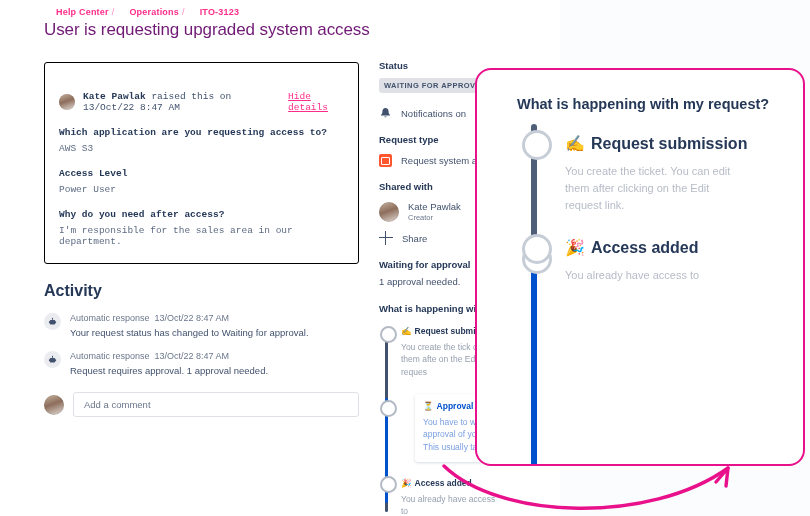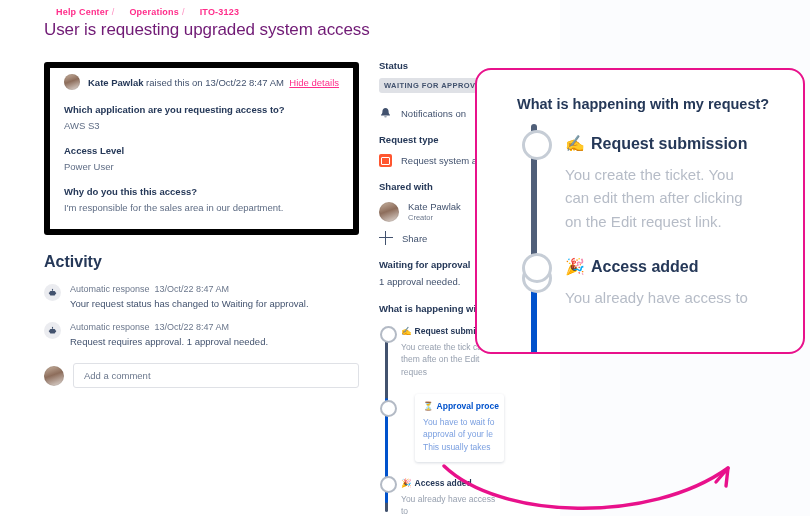--- a/index.html
+++ b/index.html
@@ -14,21 +14,21 @@
   .bg-panel{position:absolute;left:560px;top:0;width:250px;height:516px;background:#fbfcfe;}
 
   
   .breadcrumb{position:absolute;left:44px;top:7px;font-size:9px;font-weight:bold;letter-spacing:.2px;}
   .breadcrumb a{color:#ff2d8a;text-decoration:none;padding-left:12px;}
   .breadcrumb .sep{color:#ff8ec0;margin:0 3px;font-weight:normal;}
   .page-title{position:absolute;left:44px;top:20px;font-size:17px;font-weight:normal;color:#701a75;letter-spacing:-.1px;}
 
   
   .left-col{position:absolute;left:44px;top:62px;width:315px;}
-  .req-card{border:6px solid #000000;border-radius:3px;background:#fff;padding:6px 14px 16px 14px;}
+  .req-card{border:1px solid #000000;border-radius:3px;background:#fff;padding:28px 14px 16px 14px;font-family:Liberation Mono, monospace;}
   .req-head{display:flex;align-items:center;}
   .avatar{width:16px;height:16px;border-radius:50%;flex:0 0 auto;
     background:linear-gradient(160deg,#cbb6a4 0%,#8d6d5b 45%,#e6e0dc 100%);
     box-shadow:inset 0 0 0 1px rgba(0,0,0,.06);}
   .avatar.lg{width:20px;height:20px;}
   .req-head-text{font-size:9.5px;color:#42526e;margin-left:8px;flex:1 1 auto;}
   .req-head-text b{color:#253858;font-weight:bold;}
   .hide-details{font-size:9.5px;color:#ff2d8a;text-decoration:underline;font-weight:normal;cursor:pointer;}
 
   .field-label{font-size:9.5px;font-weight:bold;color:#253858;margin-top:14px;}
@@ -75,32 +75,32 @@
   .tl-item{position:relative;padding-left:22px;}
   .tl-item + .tl-item{margin-top:16px;}
   .tl-title{font-size:8.5px;font-weight:bold;color:#253858;white-space:nowrap;}
   .tl-title .emo{margin-right:3px;}
   .tl-desc{font-size:8.5px;color:#97a0af;line-height:1.45;margin-top:5px;}
   .tl-card{background:#fff;border-radius:3px;box-shadow:0 1px 3px rgba(9,30,66,.16);padding:7px 8px 9px 8px;margin-left:14px;}
   .tl-card .tl-title{color:#0052cc;}
   .tl-card .tl-desc{color:#7a9fe0;}
 
   
-  .mag{position:absolute;left:475px;top:68px;width:330px;height:286px;background:#fff;
+  .mag{position:absolute;left:475px;top:68px;width:330px;height:398px;background:#fff;
     border:2.5px solid #e8118b;border-radius:16px;overflow:hidden;box-sizing:border-box;}
   .mag-inner{position:absolute;left:40px;top:26px;width:300px;}
   .mag-h{font-size:14.5px;font-weight:bold;color:#253858;}
   .mag-tl{position:relative;margin-top:22px;}
   .mag-line{position:absolute;left:14px;top:-10px;width:6px;height:155px;background:#505f79;border-radius:3px;}
   .mag-line-blue{position:absolute;left:14px;top:125px;width:6px;height:210px;background:#0052cc;border-radius:3px;}
   .mag-dot{position:absolute;left:5px;width:24px;height:24px;border-radius:50%;background:#fff;border:3px solid #c6cdd6;}
   .mag-item{position:relative;padding-left:48px;}
   .mag-title{font-size:16px;font-weight:bold;color:#253858;}
   .mag-title .emo{margin-right:6px;}
-  .mag-desc{font-size:15px;color:#b6bcc7;line-height:1.55;margin-top:10px;}
+  .mag-desc{font-size:11px;color:#b6bcc7;line-height:1.55;margin-top:10px;}
   .mag-card{background:#fff;border-radius:7px;box-shadow:0 2px 10px rgba(9,30,66,.17);
     padding:14px 16px 18px 16px;margin-left:30px;}
   .mag-card .mag-title{color:#0052cc;}
   .mag-card .mag-desc{color:#7ba3e8;}
 
   .arrow{position:absolute;left:440px;top:448px;width:320px;height:68px;pointer-events:none;}
 </style>
 </head>
 <body>
 
@@ -120,21 +120,21 @@
         <div class="req-head-text"><b>Kate Pawlak</b><span> raised this on 13/Oct/22 8:47 AM</span></div>
         <div class="hide-details">Hide details</div>
       </div>
 
       <div class="field-label">Which application are you requesting access to?</div>
       <div class="field-value">AWS S3</div>
 
       <div class="field-label">Access Level</div>
       <div class="field-value">Power User</div>
 
-      <div class="field-label">Why do you this this access?</div>
+      <div class="field-label">Why do you need after access?</div>
       <div class="field-value">I'm responsible for the sales area in our department.</div>
     </div>
 
     <div class="activity-title">Activity</div>
 
     <div class="act-row">
       <div class="act-icon">
         <svg width="9" height="9" viewBox="0 0 10 10">
             <rect x="2" y="3.2" width="6" height="5" rx="1" fill="#42526e"></rect>
             <rect x="4.4" y="1" width="1.2" height="2" fill="#42526e"></rect>

